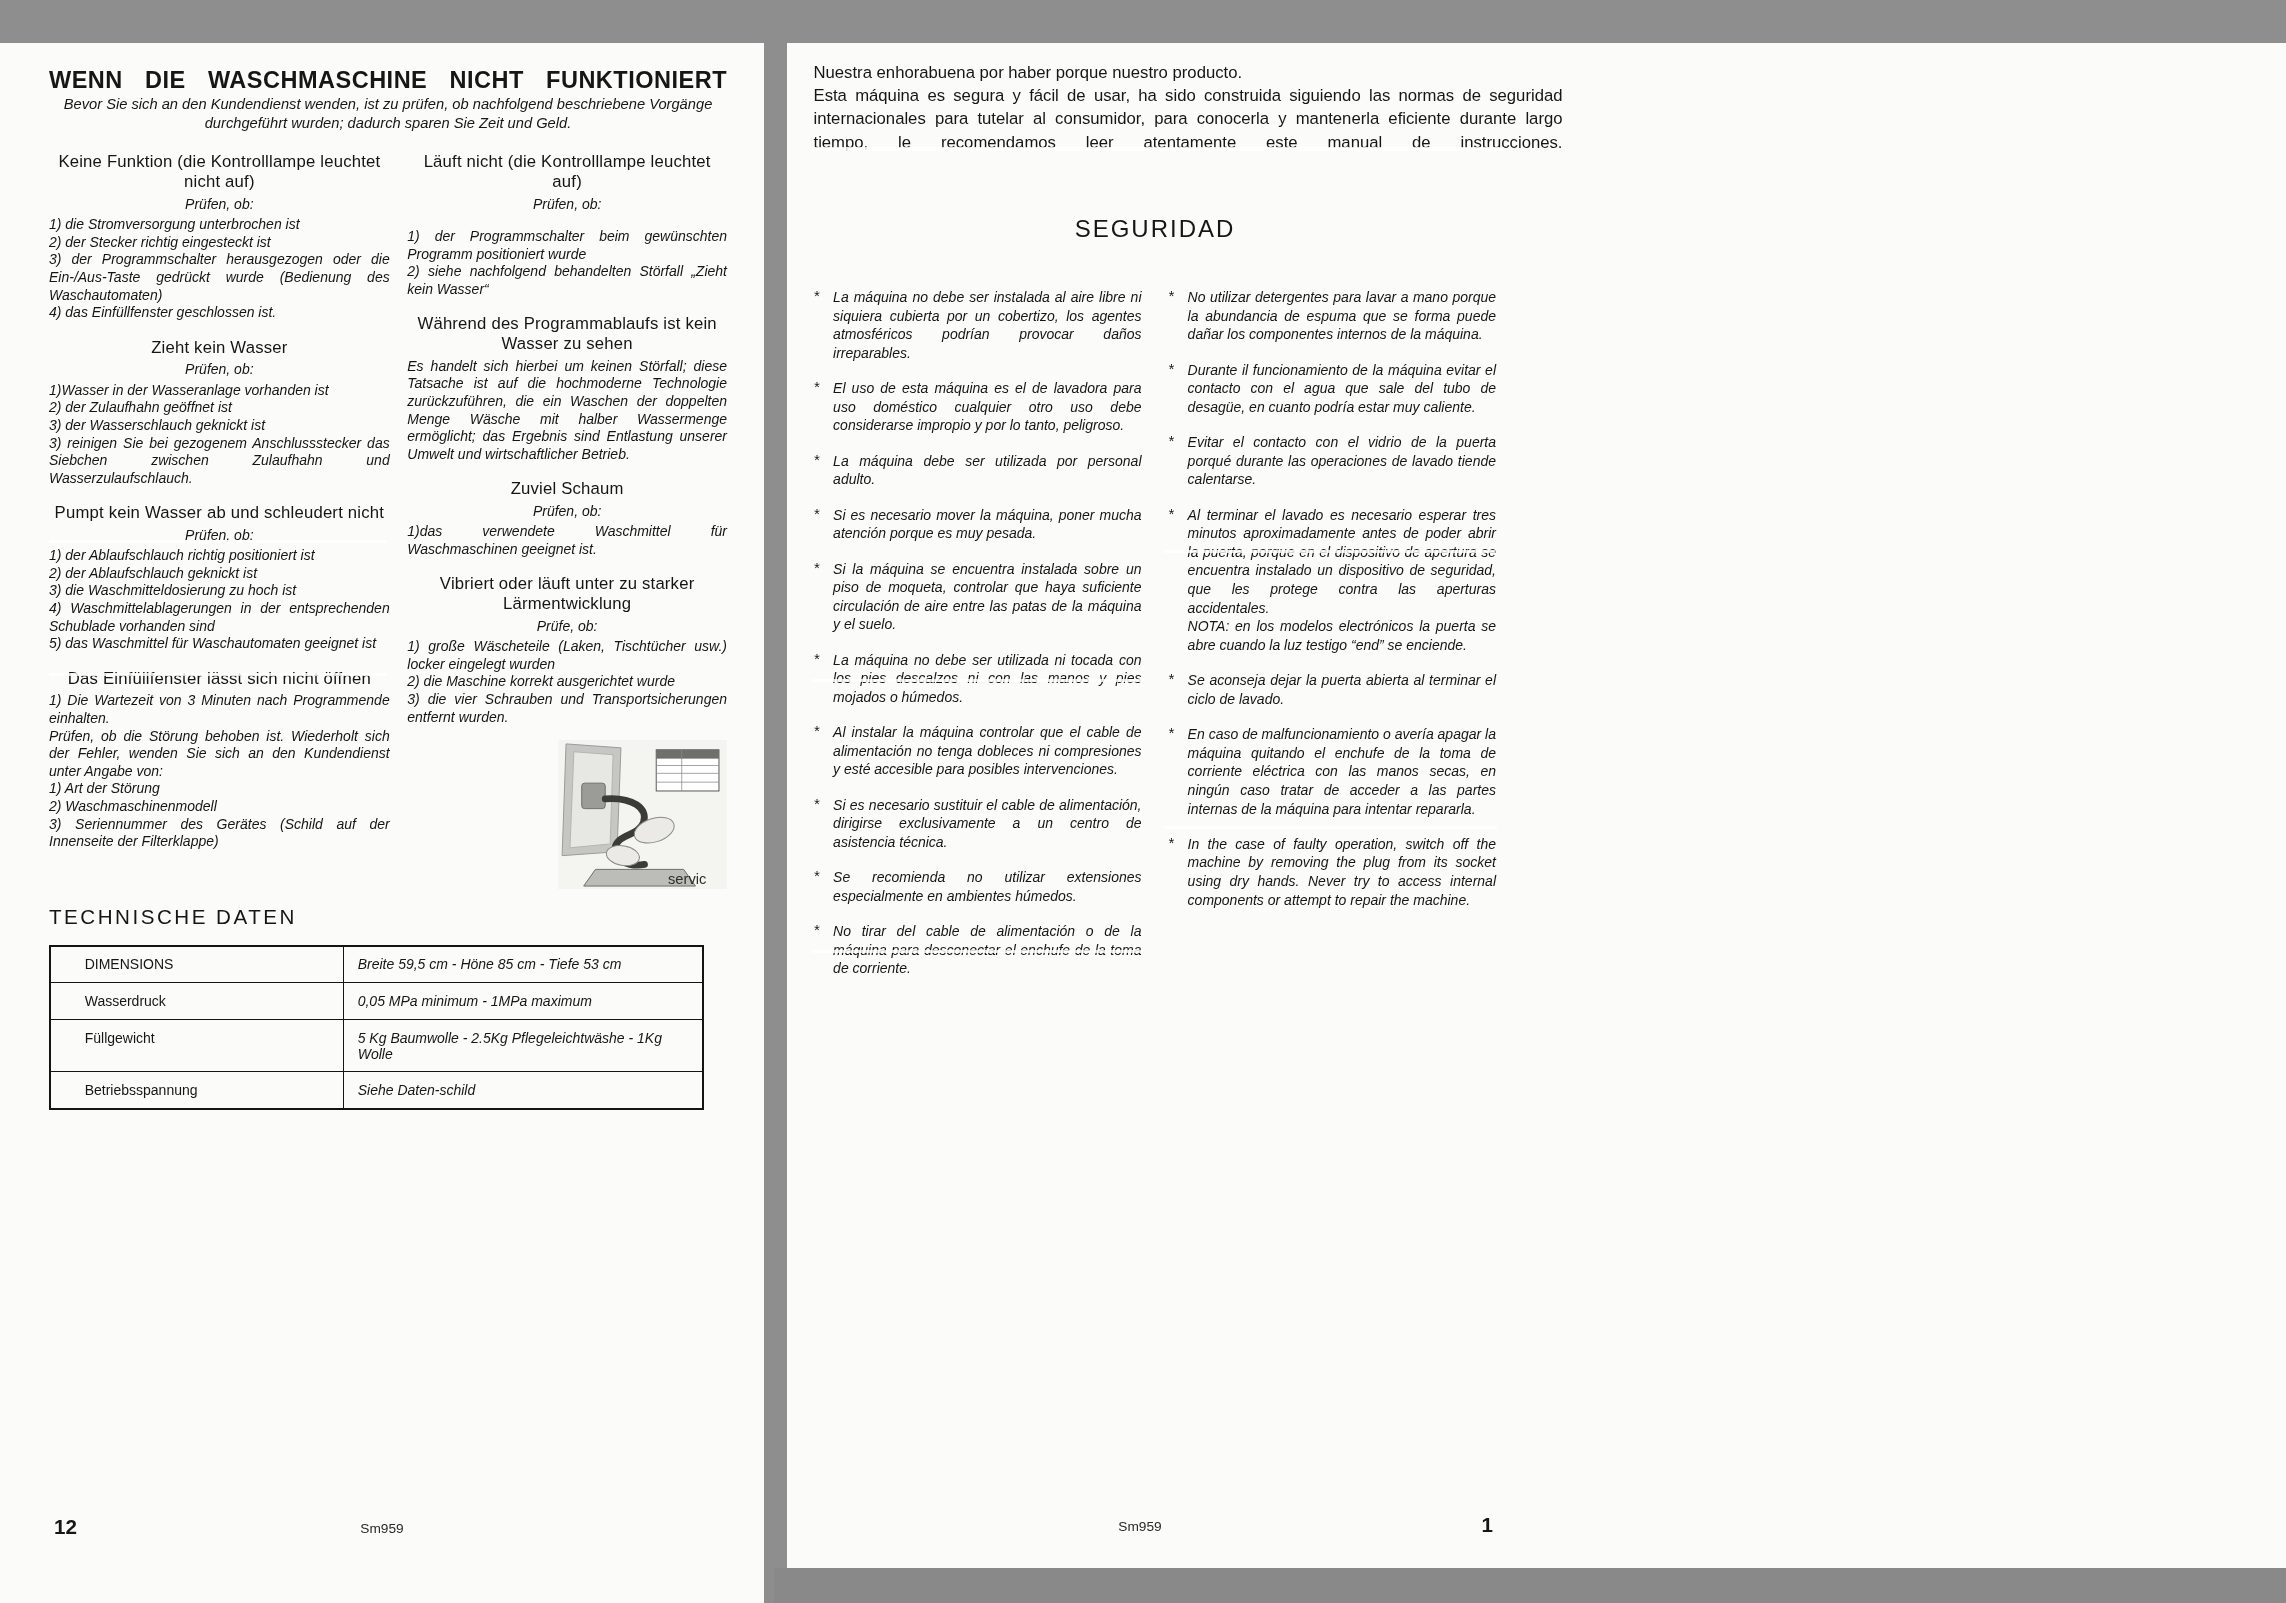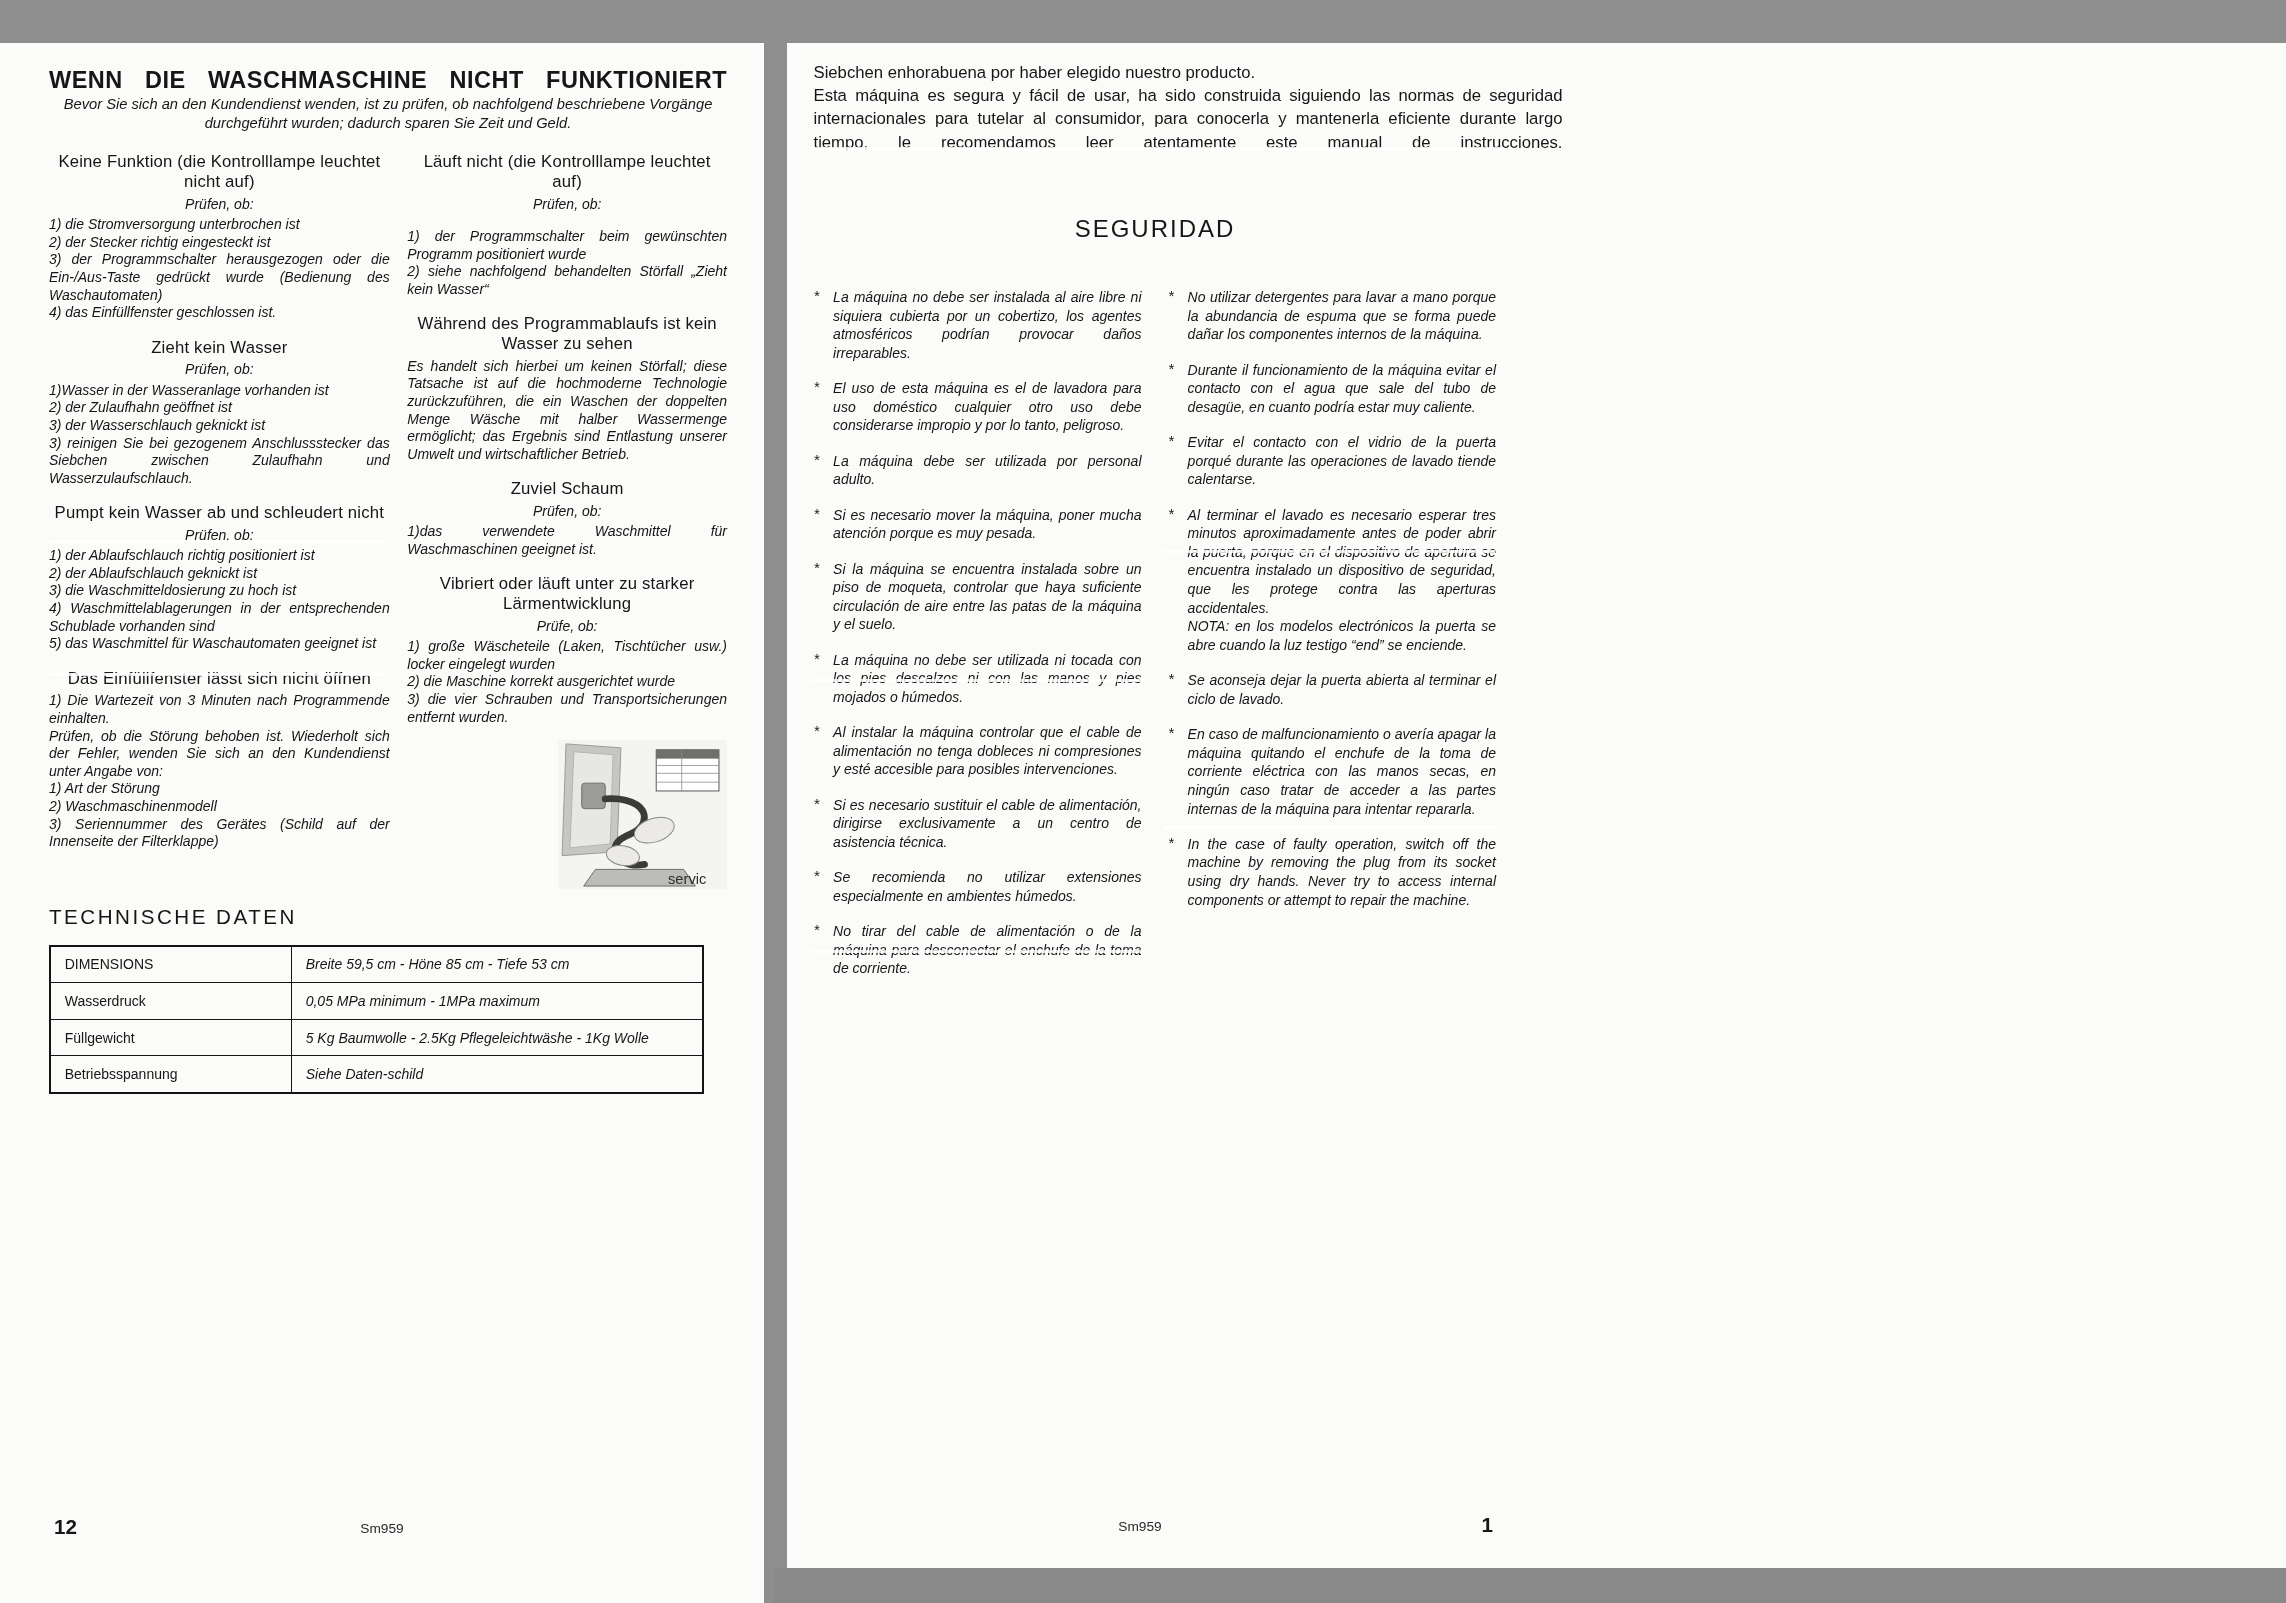--- a/index.html
+++ b/index.html
@@ -32,21 +32,21 @@
   .s-itgap { margin-top:15px; }
 
   .illus { width:169px; margin:13.7px 0 0 auto; display:block; }
   .illus svg { display:block; }
 
   .tech-heading { font-size:20.6px; font-weight:400; letter-spacing:2.5px; margin-top:16px; }
   .ttable { margin-top:15.7px; width:655px; border:2px solid #141414; background:#fbfbf9; }
   .trow { display:flex; }
   .trow + .trow { border-top:1px solid #141414; }
   .tcell { padding:9.8px 13.7px; font-size:14px; }
-  .tcell.lbl { width:241px; border-right:1px solid #141414; }
+  .tcell.lbl { width:273px; border-right:1px solid #141414;margin-left:20px; }
   .tcell.val { flex:1; font-style:italic; }
 
   .pgnum { position:absolute; font-size:20.6px; font-weight:bold; }
   .pcode { position:absolute; font-size:13.7px; color:#2a2a2a; }
   #left-pgnum { left:54px; top:1472px; }
   #left-code { left:294px; top:1478px; width:176px; text-align:center; }
 
   
   .r-content { position:absolute; left:26.5px; top:17.6px; width:749px; }
   .intro-l1 { font-size:16.7px; line-height:1.4; }
@@ -214,21 +214,21 @@
           </div>
         </div>
     </div>
 
     <div class="pgnum" id="left-pgnum">12</div>
     <div class="pcode" id="left-code">Sm959</div>
   </section>
 
   <section class="page" id="right-page">
     <div class="r-content">
-      <p class="intro-l1">Siebchen enhorabuena por haber elegido nuestro producto.</p>
+      <p class="intro-l1">Nuestra enhorabuena por haber porque nuestro producto.</p>
       <p class="intro-body">Esta máquina es segura y fácil de usar, ha sido construida siguiendo las normas de seguridad internacionales para tutelar al consumidor, para conocerla y mantenerla eficiente durante largo tiempo, le recomendamos leer atentamente este manual de instrucciones.</p>
 
       <h2 class="seg-heading">SEGURIDAD</h2>
 
       <div class="bcols">
         <div class="bcol">
 
             <div class="bullet">
               <span class="bmark">*</span>
               <span class="btext">La máquina no debe  ser instalada al aire libre ni siquiera cubierta por un cobertizo, los agentes atmosféricos podrían provocar daños irreparables.</span>

